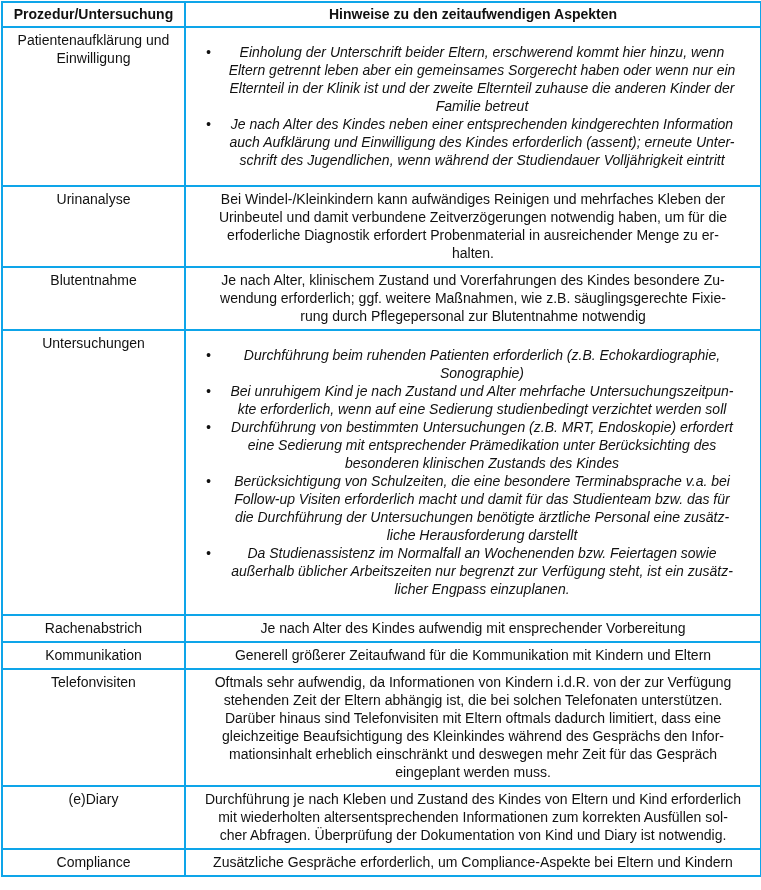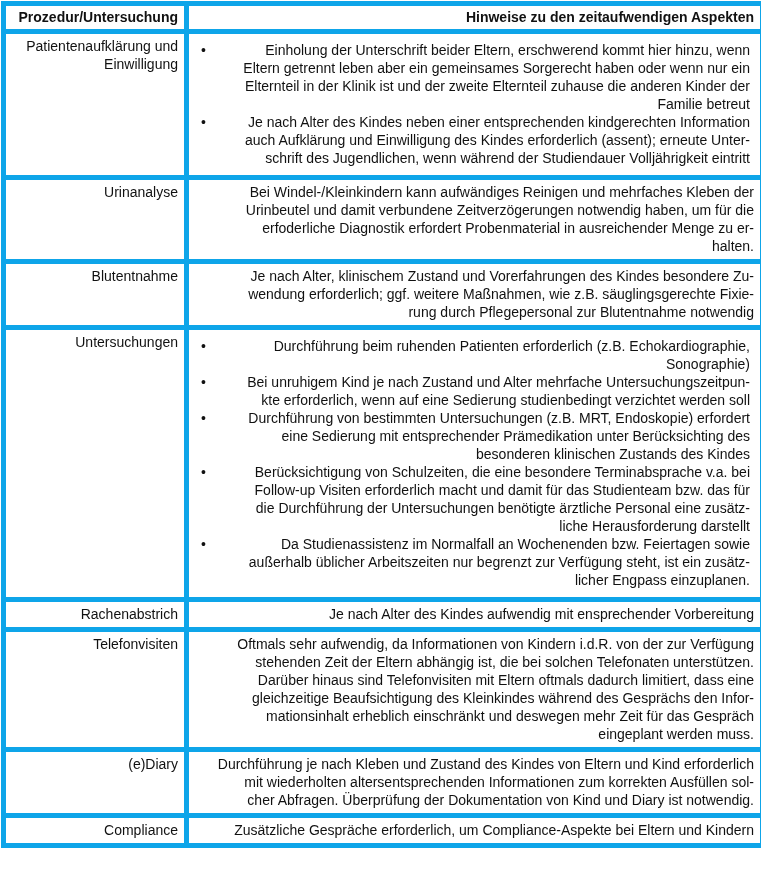--- a/index.html
+++ b/index.html
@@ -10,28 +10,28 @@
     margin: 1px 0 0 1px;
     font-family: "Liberation Sans", sans-serif;
     font-size: 14px;
     line-height: 18px;
     color: #111111;
     table-layout: fixed;
   }
   col.c1 { width: 183px; }
   col.c2 { width: 576px; }
   th, td {
-    border: 5px solid #0ea5e9;
+    border: 2px solid #0ea5e9;
     vertical-align: top;
-    text-align: right;
+    text-align: center;
     padding: 3px 6px 4px 6px;
   }
   th { font-weight: bold; padding-top: 2px; padding-bottom: 3px; }
   td.proc { padding-left: 6px; }
-  ul { margin: 4px; padding: 0; list-style: none; }
+  ul { margin: 12px; padding: 0; list-style: none; font-style: italic; }
   li { position: relative; padding-left: 18px; }
   li::before {
     content: "\2022";
     position: absolute; left: 2px; top: 0;
   }
   .line { display: block; white-space: nowrap; }
 </style>
 </head>
 <body>
 
@@ -125,20 +125,28 @@
       <tr>
         <td class="proc">
           <span class="line">Rachenabstrich</span>
         </td>
         <td>
           <span class="line">Je nach Alter des Kindes aufwendig mit ensprechender Vorbereitung</span>
         </td>
       </tr>
       <tr>
         <td class="proc">
+          <span class="line">Kommunikation</span>
+        </td>
+        <td>
+          <span class="line">Generell größerer Zeitaufwand für die Kommunikation mit Kindern und Eltern</span>
+        </td>
+      </tr>
+      <tr>
+        <td class="proc">
           <span class="line">Telefonvisiten</span>
         </td>
         <td>
           <span class="line">Oftmals sehr aufwendig, da Informationen von Kindern i.d.R. von der zur Verfügung</span>
           <span class="line">stehenden Zeit der Eltern abhängig ist, die bei solchen Telefonaten unterstützen.</span>
           <span class="line">Darüber hinaus sind Telefonvisiten mit Eltern oftmals dadurch limitiert, dass eine</span>
           <span class="line">gleichzeitige Beaufsichtigung des Kleinkindes während des Gesprächs den Infor-</span>
           <span class="line">mationsinhalt erheblich einschränkt und deswegen mehr Zeit für das Gespräch</span>
           <span class="line">eingeplant werden muss.</span>
         </td>

